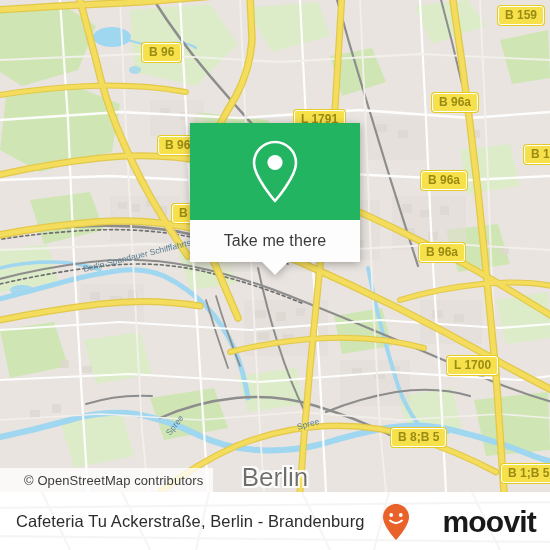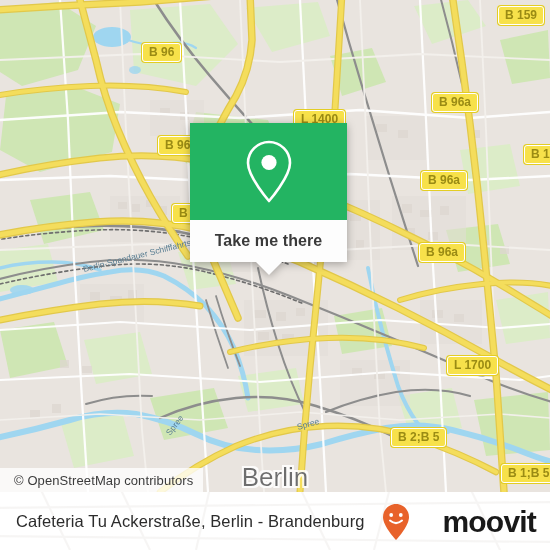--- a/index.html
+++ b/index.html
@@ -16,35 +16,34 @@
     position: absolute; left: 0; top: 0;
     width: 550px; height: 492px;
     background: #e9e4df;
     overflow: hidden;
   }
   #map svg { position: absolute; left: 0; top: 0; display: block; }
 
   
   #attribution {
     position: absolute; left: 0; top: 468px;
-    height: 24px; padding: 0 10px 0 14px;
+    height: 24px; padding: 0 10px 0 24px;
     display: flex; align-items: center;
     background: rgba(255,255,255,0.78);
     color: #3c3c3c;
     font-size: 13px;
     letter-spacing: .1px;
     white-space: nowrap;
   }
 
   
   #popup {
     position: absolute; left: 190px; top: 123px;
-    width: 157px;
+    width: 170px;
     filter: drop-shadow(0 2px 4px rgba(0,0,0,0.30));
-    font-weight: bold;
   }
   #popup-head {
     height: 97px;
     background: #23b462;
     display: flex; align-items: center; justify-content: center;
   }
   #popup-foot {
     height: 42px;
     background: #fdfdfd;
     display: flex; align-items: center; justify-content: center;
@@ -312,28 +311,28 @@
         <text class="wlbl" x="298" y="430" transform="rotate(-16 298 430)">Spree</text>
       </g>
 
       <text class="citylbl" x="275" y="486" text-anchor="middle" filter="url(#halo)">Berlin</text>
     </svg>
 
     <div id="shields">
         <div style="position: absolute; left: 498px; top: 6px; background: rgb(247, 225, 74); color: rgb(154, 139, 20); border: 1.5px solid rgb(255, 255, 255); border-radius: 3px; padding: 2px 6px; font-size: 12px; font-weight: bold; font-family: &quot;Liberation Sans&quot;, sans-serif; white-space: nowrap; box-shadow: rgb(227, 205, 36) 0px 0px 0px 1px; line-height: 1.1;">B 159</div>
         <div style="position: absolute; left: 142px; top: 43px; background: rgb(247, 225, 74); color: rgb(154, 139, 20); border: 1.5px solid rgb(255, 255, 255); border-radius: 3px; padding: 2px 6px; font-size: 12px; font-weight: bold; font-family: &quot;Liberation Sans&quot;, sans-serif; white-space: nowrap; box-shadow: rgb(227, 205, 36) 0px 0px 0px 1px; line-height: 1.1;">B 96</div>
         <div style="position: absolute; left: 432px; top: 93px; background: rgb(247, 225, 74); color: rgb(154, 139, 20); border: 1.5px solid rgb(255, 255, 255); border-radius: 3px; padding: 2px 6px; font-size: 12px; font-weight: bold; font-family: &quot;Liberation Sans&quot;, sans-serif; white-space: nowrap; box-shadow: rgb(227, 205, 36) 0px 0px 0px 1px; line-height: 1.1;">B 96a</div>
-        <div style="position: absolute; left: 294px; top: 110px; background: rgb(247, 225, 74); color: rgb(154, 139, 20); border: 1.5px solid rgb(255, 255, 255); border-radius: 3px; padding: 2px 6px; font-size: 12px; font-weight: bold; font-family: &quot;Liberation Sans&quot;, sans-serif; white-space: nowrap; box-shadow: rgb(227, 205, 36) 0px 0px 0px 1px; line-height: 1.1;">L 1400</div>
+        <div style="position: absolute; left: 294px; top: 110px; background: rgb(247, 225, 74); color: rgb(154, 139, 20); border: 1.5px solid rgb(255, 255, 255); border-radius: 3px; padding: 2px 6px; font-size: 12px; font-weight: bold; font-family: &quot;Liberation Sans&quot;, sans-serif; white-space: nowrap; box-shadow: rgb(227, 205, 36) 0px 0px 0px 1px; line-height: 1.1;">L 1791</div>
         <div style="position: absolute; left: 158px; top: 136px; background: rgb(247, 225, 74); color: rgb(154, 139, 20); border: 1.5px solid rgb(255, 255, 255); border-radius: 3px; padding: 2px 6px; font-size: 12px; font-weight: bold; font-family: &quot;Liberation Sans&quot;, sans-serif; white-space: nowrap; box-shadow: rgb(227, 205, 36) 0px 0px 0px 1px; line-height: 1.1;">B 96</div>
         <div style="position: absolute; left: 421px; top: 171px; background: rgb(247, 225, 74); color: rgb(154, 139, 20); border: 1.5px solid rgb(255, 255, 255); border-radius: 3px; padding: 2px 6px; font-size: 12px; font-weight: bold; font-family: &quot;Liberation Sans&quot;, sans-serif; white-space: nowrap; box-shadow: rgb(227, 205, 36) 0px 0px 0px 1px; line-height: 1.1;">B 96a</div>
         <div style="position: absolute; left: 524px; top: 145px; background: rgb(247, 225, 74); color: rgb(154, 139, 20); border: 1.5px solid rgb(255, 255, 255); border-radius: 3px; padding: 2px 6px; font-size: 12px; font-weight: bold; font-family: &quot;Liberation Sans&quot;, sans-serif; white-space: nowrap; box-shadow: rgb(227, 205, 36) 0px 0px 0px 1px; line-height: 1.1;">B 10</div>
         <div style="position: absolute; left: 172px; top: 204px; background: rgb(247, 225, 74); color: rgb(154, 139, 20); border: 1.5px solid rgb(255, 255, 255); border-radius: 3px; padding: 2px 6px; font-size: 12px; font-weight: bold; font-family: &quot;Liberation Sans&quot;, sans-serif; white-space: nowrap; box-shadow: rgb(227, 205, 36) 0px 0px 0px 1px; line-height: 1.1;">B</div>
         <div style="position: absolute; left: 419px; top: 243px; background: rgb(247, 225, 74); color: rgb(154, 139, 20); border: 1.5px solid rgb(255, 255, 255); border-radius: 3px; padding: 2px 6px; font-size: 12px; font-weight: bold; font-family: &quot;Liberation Sans&quot;, sans-serif; white-space: nowrap; box-shadow: rgb(227, 205, 36) 0px 0px 0px 1px; line-height: 1.1;">B 96a</div>
         <div style="position: absolute; left: 447px; top: 356px; background: rgb(247, 225, 74); color: rgb(154, 139, 20); border: 1.5px solid rgb(255, 255, 255); border-radius: 3px; padding: 2px 6px; font-size: 12px; font-weight: bold; font-family: &quot;Liberation Sans&quot;, sans-serif; white-space: nowrap; box-shadow: rgb(227, 205, 36) 0px 0px 0px 1px; line-height: 1.1;">L 1700</div>
-        <div style="position: absolute; left: 391px; top: 428px; background: rgb(247, 225, 74); color: rgb(154, 139, 20); border: 1.5px solid rgb(255, 255, 255); border-radius: 3px; padding: 2px 6px; font-size: 12px; font-weight: bold; font-family: &quot;Liberation Sans&quot;, sans-serif; white-space: nowrap; box-shadow: rgb(227, 205, 36) 0px 0px 0px 1px; line-height: 1.1;">B 2;B 5</div>
+        <div style="position: absolute; left: 391px; top: 428px; background: rgb(247, 225, 74); color: rgb(154, 139, 20); border: 1.5px solid rgb(255, 255, 255); border-radius: 3px; padding: 2px 6px; font-size: 12px; font-weight: bold; font-family: &quot;Liberation Sans&quot;, sans-serif; white-space: nowrap; box-shadow: rgb(227, 205, 36) 0px 0px 0px 1px; line-height: 1.1;">B 8;B 5</div>
         <div style="position: absolute; left: 501px; top: 464px; background: rgb(247, 225, 74); color: rgb(154, 139, 20); border: 1.5px solid rgb(255, 255, 255); border-radius: 3px; padding: 2px 6px; font-size: 12px; font-weight: bold; font-family: &quot;Liberation Sans&quot;, sans-serif; white-space: nowrap; box-shadow: rgb(227, 205, 36) 0px 0px 0px 1px; line-height: 1.1;">B 1;B 5</div>
       </div>
 
     <div id="attribution">© OpenStreetMap contributors</div>
   </div>
 
   <div id="popup">
     <div id="popup-head">
       <svg width="54" height="66" viewBox="0 0 54 66">
         <path d="M27 3 C15.4 3 6 12.4 6 24 C6 38 27 62 27 62 C27 62 48 38 48 24 C48 12.4 38.6 3 27 3 Z" fill="none" stroke="#ffffff" stroke-width="2.6" stroke-linejoin="round"></path>

